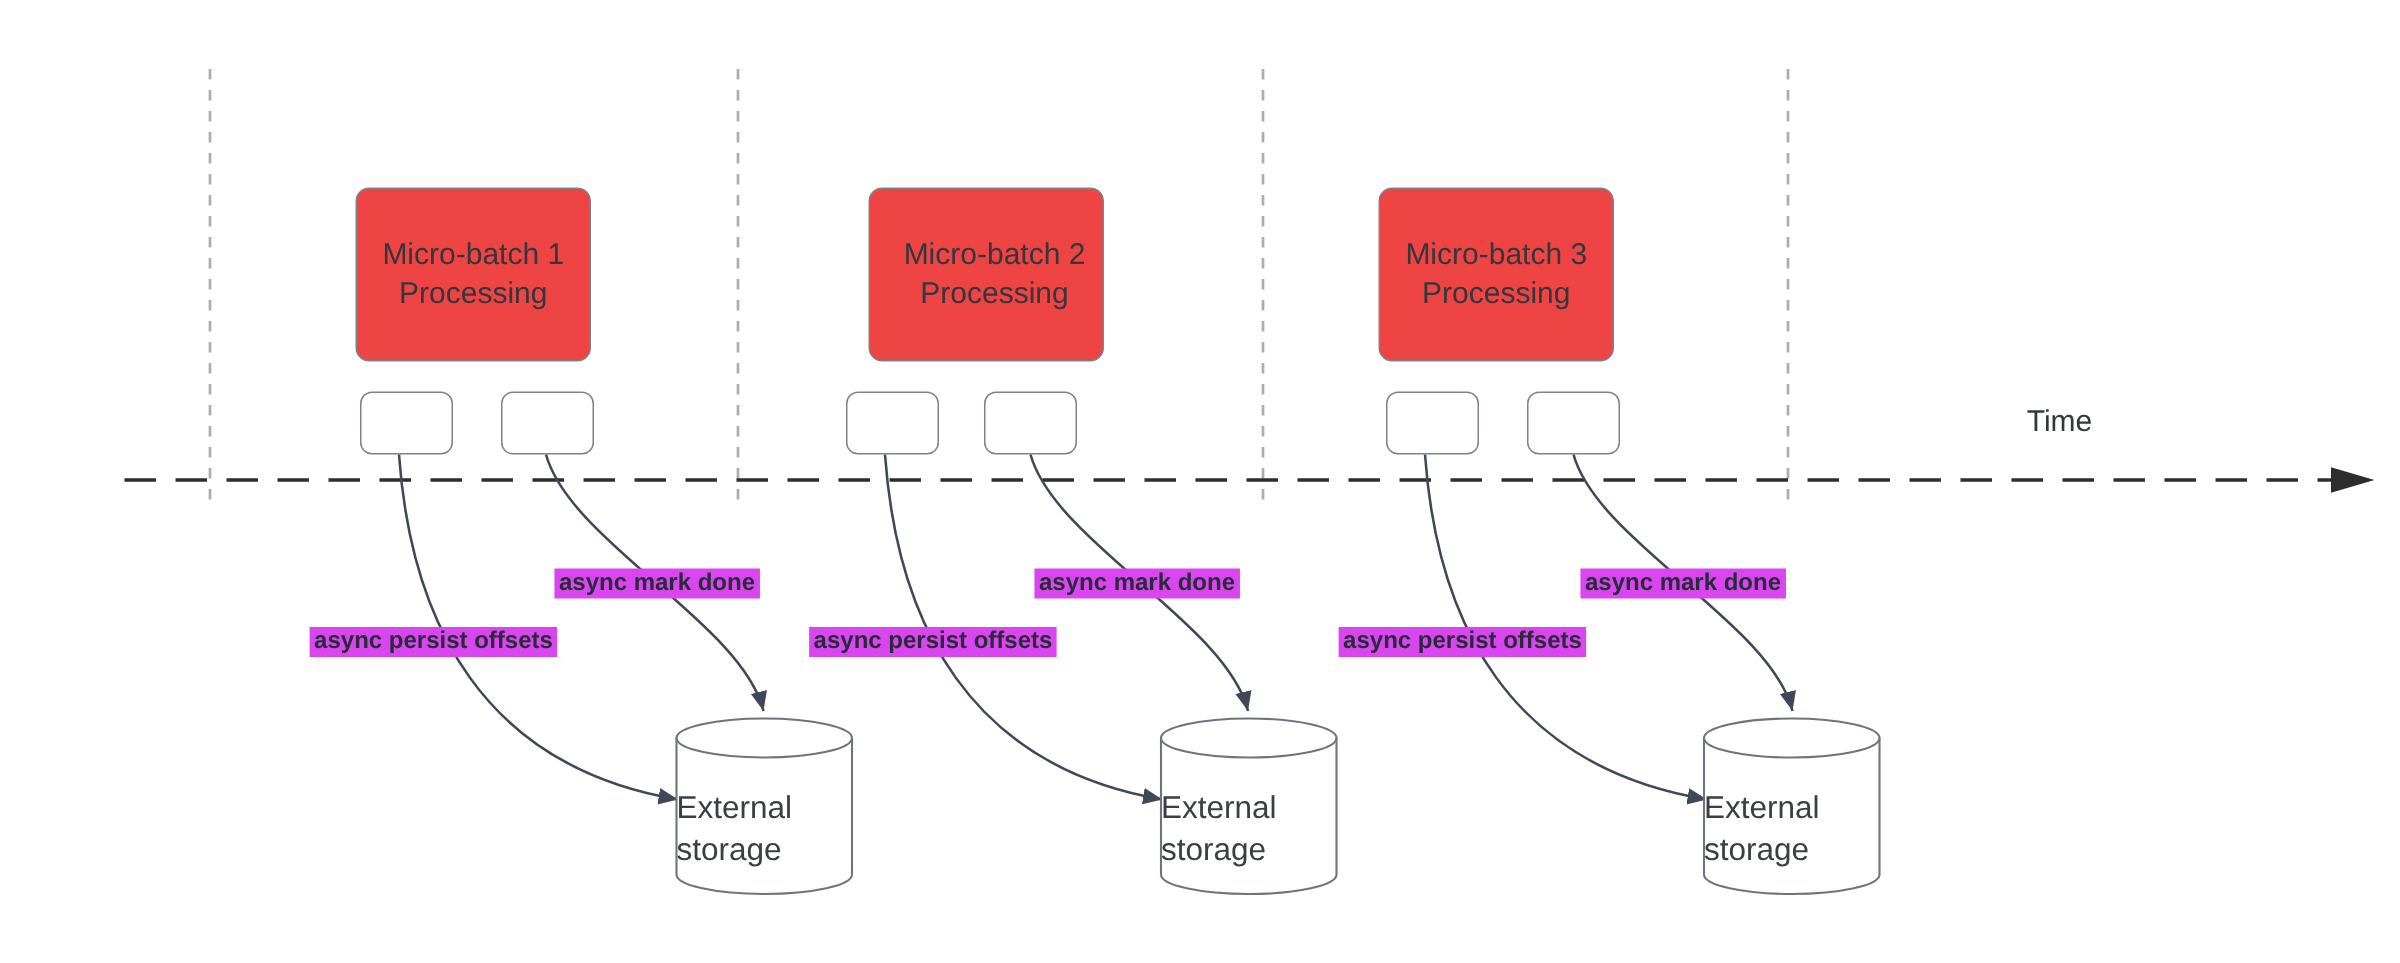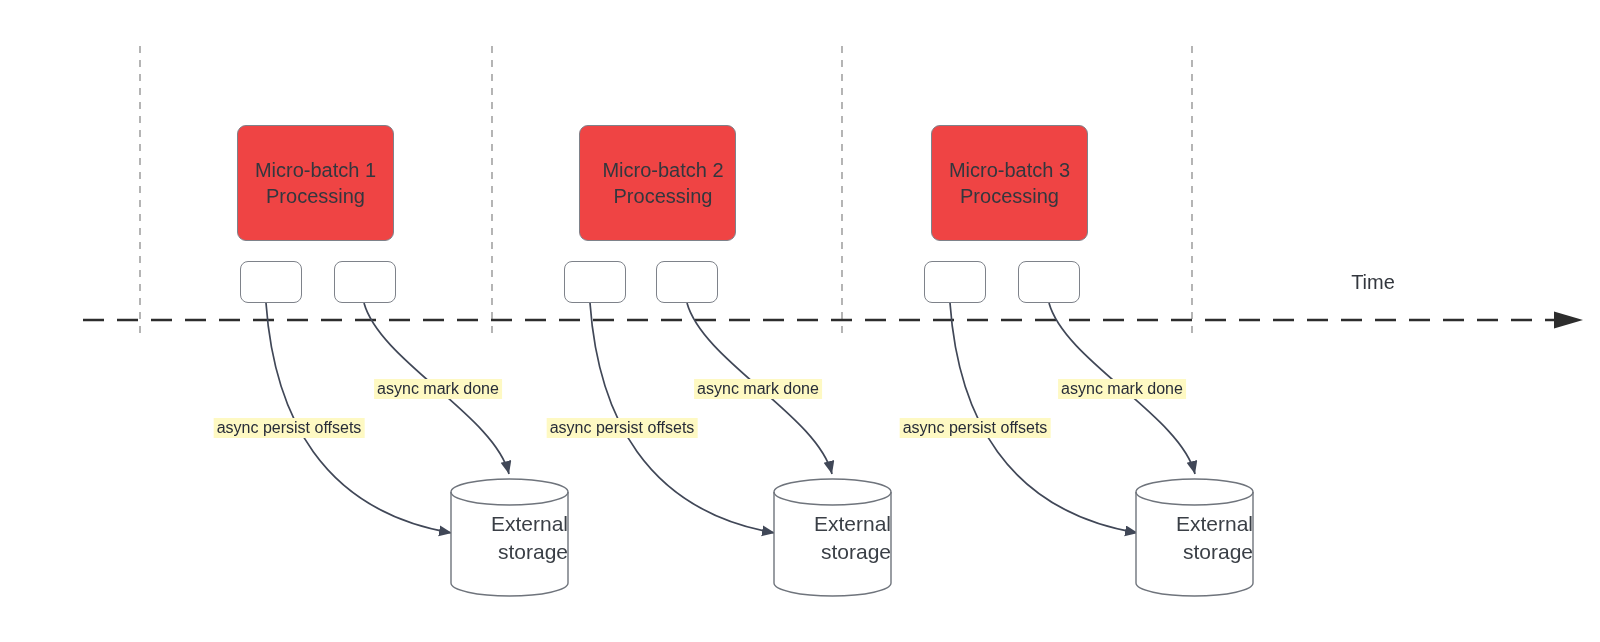--- a/index.html
+++ b/index.html
@@ -33,31 +33,31 @@
     border: 1px solid #7e828a;
     border-radius: 8px;
     background: #ffffff;
     box-sizing: border-box;
     top: 261px;
   }
   .edge-label {
     position: absolute;
     transform: translate(-50%, -50%);
     font-size: 16px;
-    font-weight: 400;
+    font-weight: 700;
     color: #272c38;
-    background: #fef9c3;
+    background: #d946ef;
     padding: 1px 3px;
     white-space: nowrap;
   }
   .storage-label {
     position: absolute;
     width: 117px;
-    top: 510px;
-    text-align: right;
+    top: 525px;
+    text-align: left;
     font-size: 21px; line-height: 28px;
     color: #3a3f46;
     white-space: pre-line;
   }
   .time-label {
     position: absolute;
     left: 1373px; top: 282px;
     transform: translate(-50%, -50%);
     font-size: 20px;
     color: #33373e;
@@ -118,21 +118,21 @@
 
   <div class="proc-box" style="left:579px;padding-left:11px;">Micro-batch 2
 Processing</div>
   <div class="task-box" style="left:564px;"></div>
   <div class="task-box" style="left:656px;"></div>
   <div class="edge-label" style="left:622px; top:428px;">async persist offsets</div>
   <div class="edge-label" style="left:758px; top:389px;">async mark done</div>
   <div class="storage-label" style="left:774px;">External
 storage</div>
 
-  <div class="proc-box" style="left:919px;margin-left:12px;">Micro-batch 3
+  <div class="proc-box" style="left:919px;">Micro-batch 3
 Processing</div>
   <div class="task-box" style="left:924px;"></div>
   <div class="task-box" style="left:1018px;"></div>
   <div class="edge-label" style="left:975px; top:428px;">async persist offsets</div>
   <div class="edge-label" style="left:1122px; top:389px;">async mark done</div>
   <div class="storage-label" style="left:1136px;">External
 storage</div>
 
   <div class="time-label">Time</div>
 

